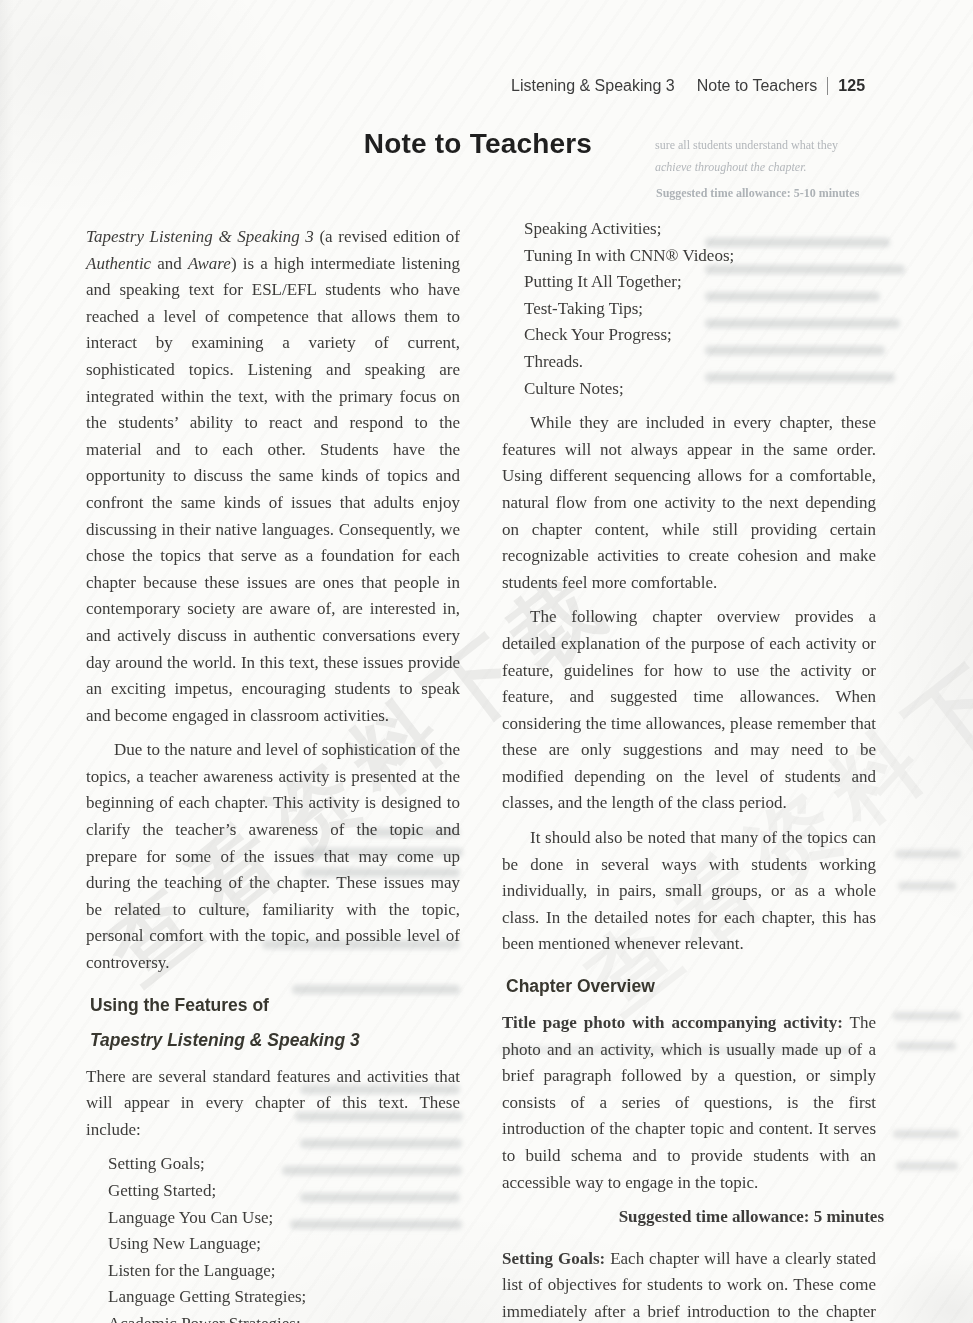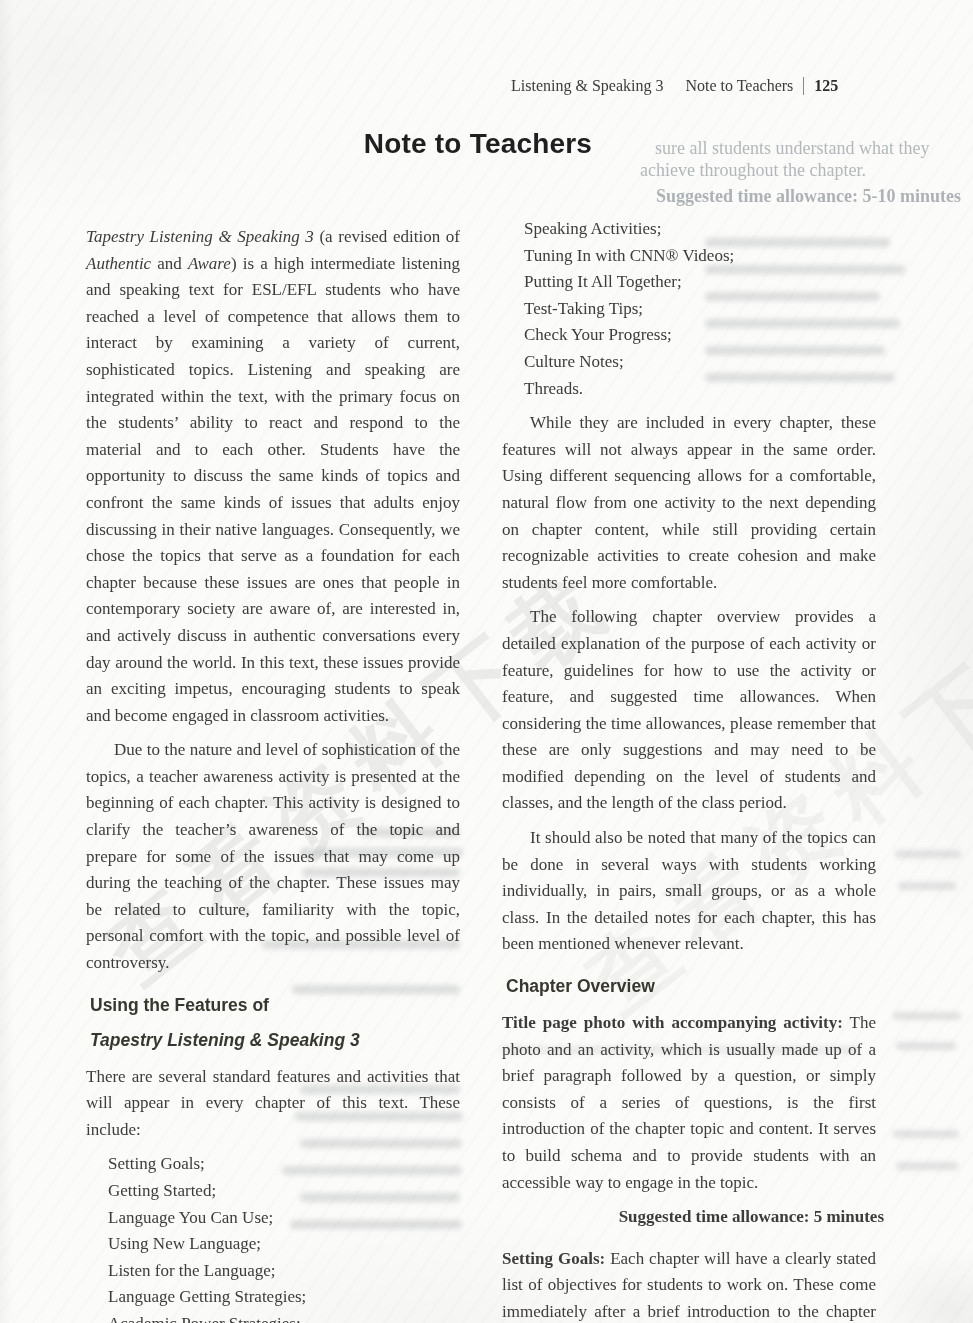--- a/index.html
+++ b/index.html
@@ -16,21 +16,21 @@
       linear-gradient(90deg, rgba(0,0,0,0.035), rgba(0,0,0,0) 14px),
       repeating-linear-gradient(125deg, rgba(0,0,0,0.012) 0 3px, rgba(0,0,0,0) 3px 16px),
       #fbfbf9;
     font-family:"Liberation Serif", serif;
     color:#3d3c3a;
   }
   
   .running-head{
     position:absolute;top:77px;left:511px;
     display:flex;align-items:flex-end;
-    font-family:Liberation Serif, serif;
+    font-family:Liberation Sans, sans-serif;
     font-size:16px;color:#3c3c3c;white-space:nowrap;
   }
   .rh-book{margin-right:22px;}
   .rh-sep{display:inline-block;width:1px;height:18px;background:#8a8a8a;margin:0 10px;}
   .rh-page{font-weight:bold;color:#2e2e2e;}
   
   .title{
     position:absolute;top:128px;left:0;width:956px;
     margin:0;text-align:center;
     font-family:"Liberation Sans", sans-serif;
@@ -55,21 +55,21 @@
   .time{text-align:right;font-weight:bold;margin:0 0 15px 0 !important;}
   
   .bt{
     position:absolute;height:9px;border-radius:5px;
     background:rgba(152,158,163,0.30);
     filter:blur(2.4px);
   }
   .bt-s{height:8px;background:rgba(150,156,160,0.26);}
   .ghost-line{
     position:absolute;
-    font-size:18px;color:#b3b7bb;white-space:nowrap;
+    font-size:12px;color:#b3b7bb;white-space:nowrap;
     filter:blur(0.6px);
     font-family:"Liberation Serif", serif;
   }
   .ghost-bold{font-weight:bold;color:#adb2b6;margin-left:28px;}
   
   .wm{
     position:absolute;
     font-family:"DejaVu Sans", sans-serif;
     font-weight:bold;white-space:nowrap;
     transform:rotate(-38deg);transform-origin:left center;
@@ -81,21 +81,21 @@
 </style>
 </head>
 <body>
 
 <div class="page">
 
   <div class="wm" style="left:120px;top:905px;">查看资料下载</div>
   <div class="wm wm2" style="left:600px;top:935px;">查看资料下载</div>
 
   <div class="ghost-line" style="left:655px;top:138px;">sure all students understand what they</div>
-  <div class="ghost-line" style="left:640px;top:160px;">achieve throughout the chapter.</div>
+  <div class="ghost-line" style="left:655px;top:160px;font-style:italic;">achieve throughout the chapter.</div>
   <div class="ghost-line ghost-bold" style="left:628px;top:186px;">Suggested time allowance: 5-10 minutes</div>
 
   <div class="bt" style="left:705px;top:238px;width:185px;"></div>
   <div class="bt" style="left:705px;top:265px;width:200px;"></div>
   <div class="bt" style="left:705px;top:292px;width:175px;"></div>
   <div class="bt" style="left:705px;top:319px;width:195px;"></div>
   <div class="bt" style="left:705px;top:346px;width:180px;"></div>
   <div class="bt" style="left:705px;top:373px;width:190px;"></div>
   <div class="bt" style="left:360px;top:828px;width:100px;"></div>
   <div class="bt" style="left:300px;top:848px;width:163px;"></div>
@@ -148,22 +148,22 @@
     </ul>
   </div>
 
   <div class="col col-right">
     <ul class="feature-list">
       <li>Speaking Activities;</li>
       <li>Tuning In with CNN® Videos;</li>
       <li>Putting It All Together;</li>
       <li>Test-Taking Tips;</li>
       <li>Check Your Progress;</li>
+      <li>Threads.</li>
       <li>Culture Notes;</li>
-      <li>Threads.</li>
     </ul>
     <p class="j indent">While they are included in every chapter, these features will not always appear in the same order. Using different sequencing allows for a comfortable, natural flow from one activity to the next depending on chapter content, while still providing certain recognizable activities to create cohesion and make students feel more comfortable.</p>
     <p class="j indent">The following chapter overview provides a detailed explanation of the purpose of each activity or feature, guidelines for how to use the activity or feature, and suggested time allowances. When considering the time allowances, please remember that these are only suggestions and may need to be modified depending on the level of students and classes, and the length of the class period.</p>
     <p class="j indent">It should also be noted that many of the topics can be done in several ways with students working individually, in pairs, small groups, or as a whole class. In the detailed notes for each chapter, this has been mentioned whenever relevant.</p>
     <div class="subhead-block">
       <div class="subhead">Chapter Overview</div>
     </div>
     <p class="j"><span class="lead">Title page photo with accompanying activity:</span><span> The photo and an activity, which is usually made up of a brief paragraph followed by a question, or simply consists of a series of questions, is the first introduction of the chapter topic and content. It serves to build schema and to provide students with an accessible way to engage in the topic.</span></p>
     <p class="time">Suggested time allowance: 5 minutes</p>
     <p class="j"><span class="lead">Setting Goals:</span><span> Each chapter will have a clearly stated list of objectives for students to work on. These come immediately after a brief introduction to the chapter and help students focus on the work to come, gearing their efforts towards reaching specific listening and speaking language objectives. The instructor should have students read the goals out loud and perhaps discuss each goal briefly to make</span></p>

